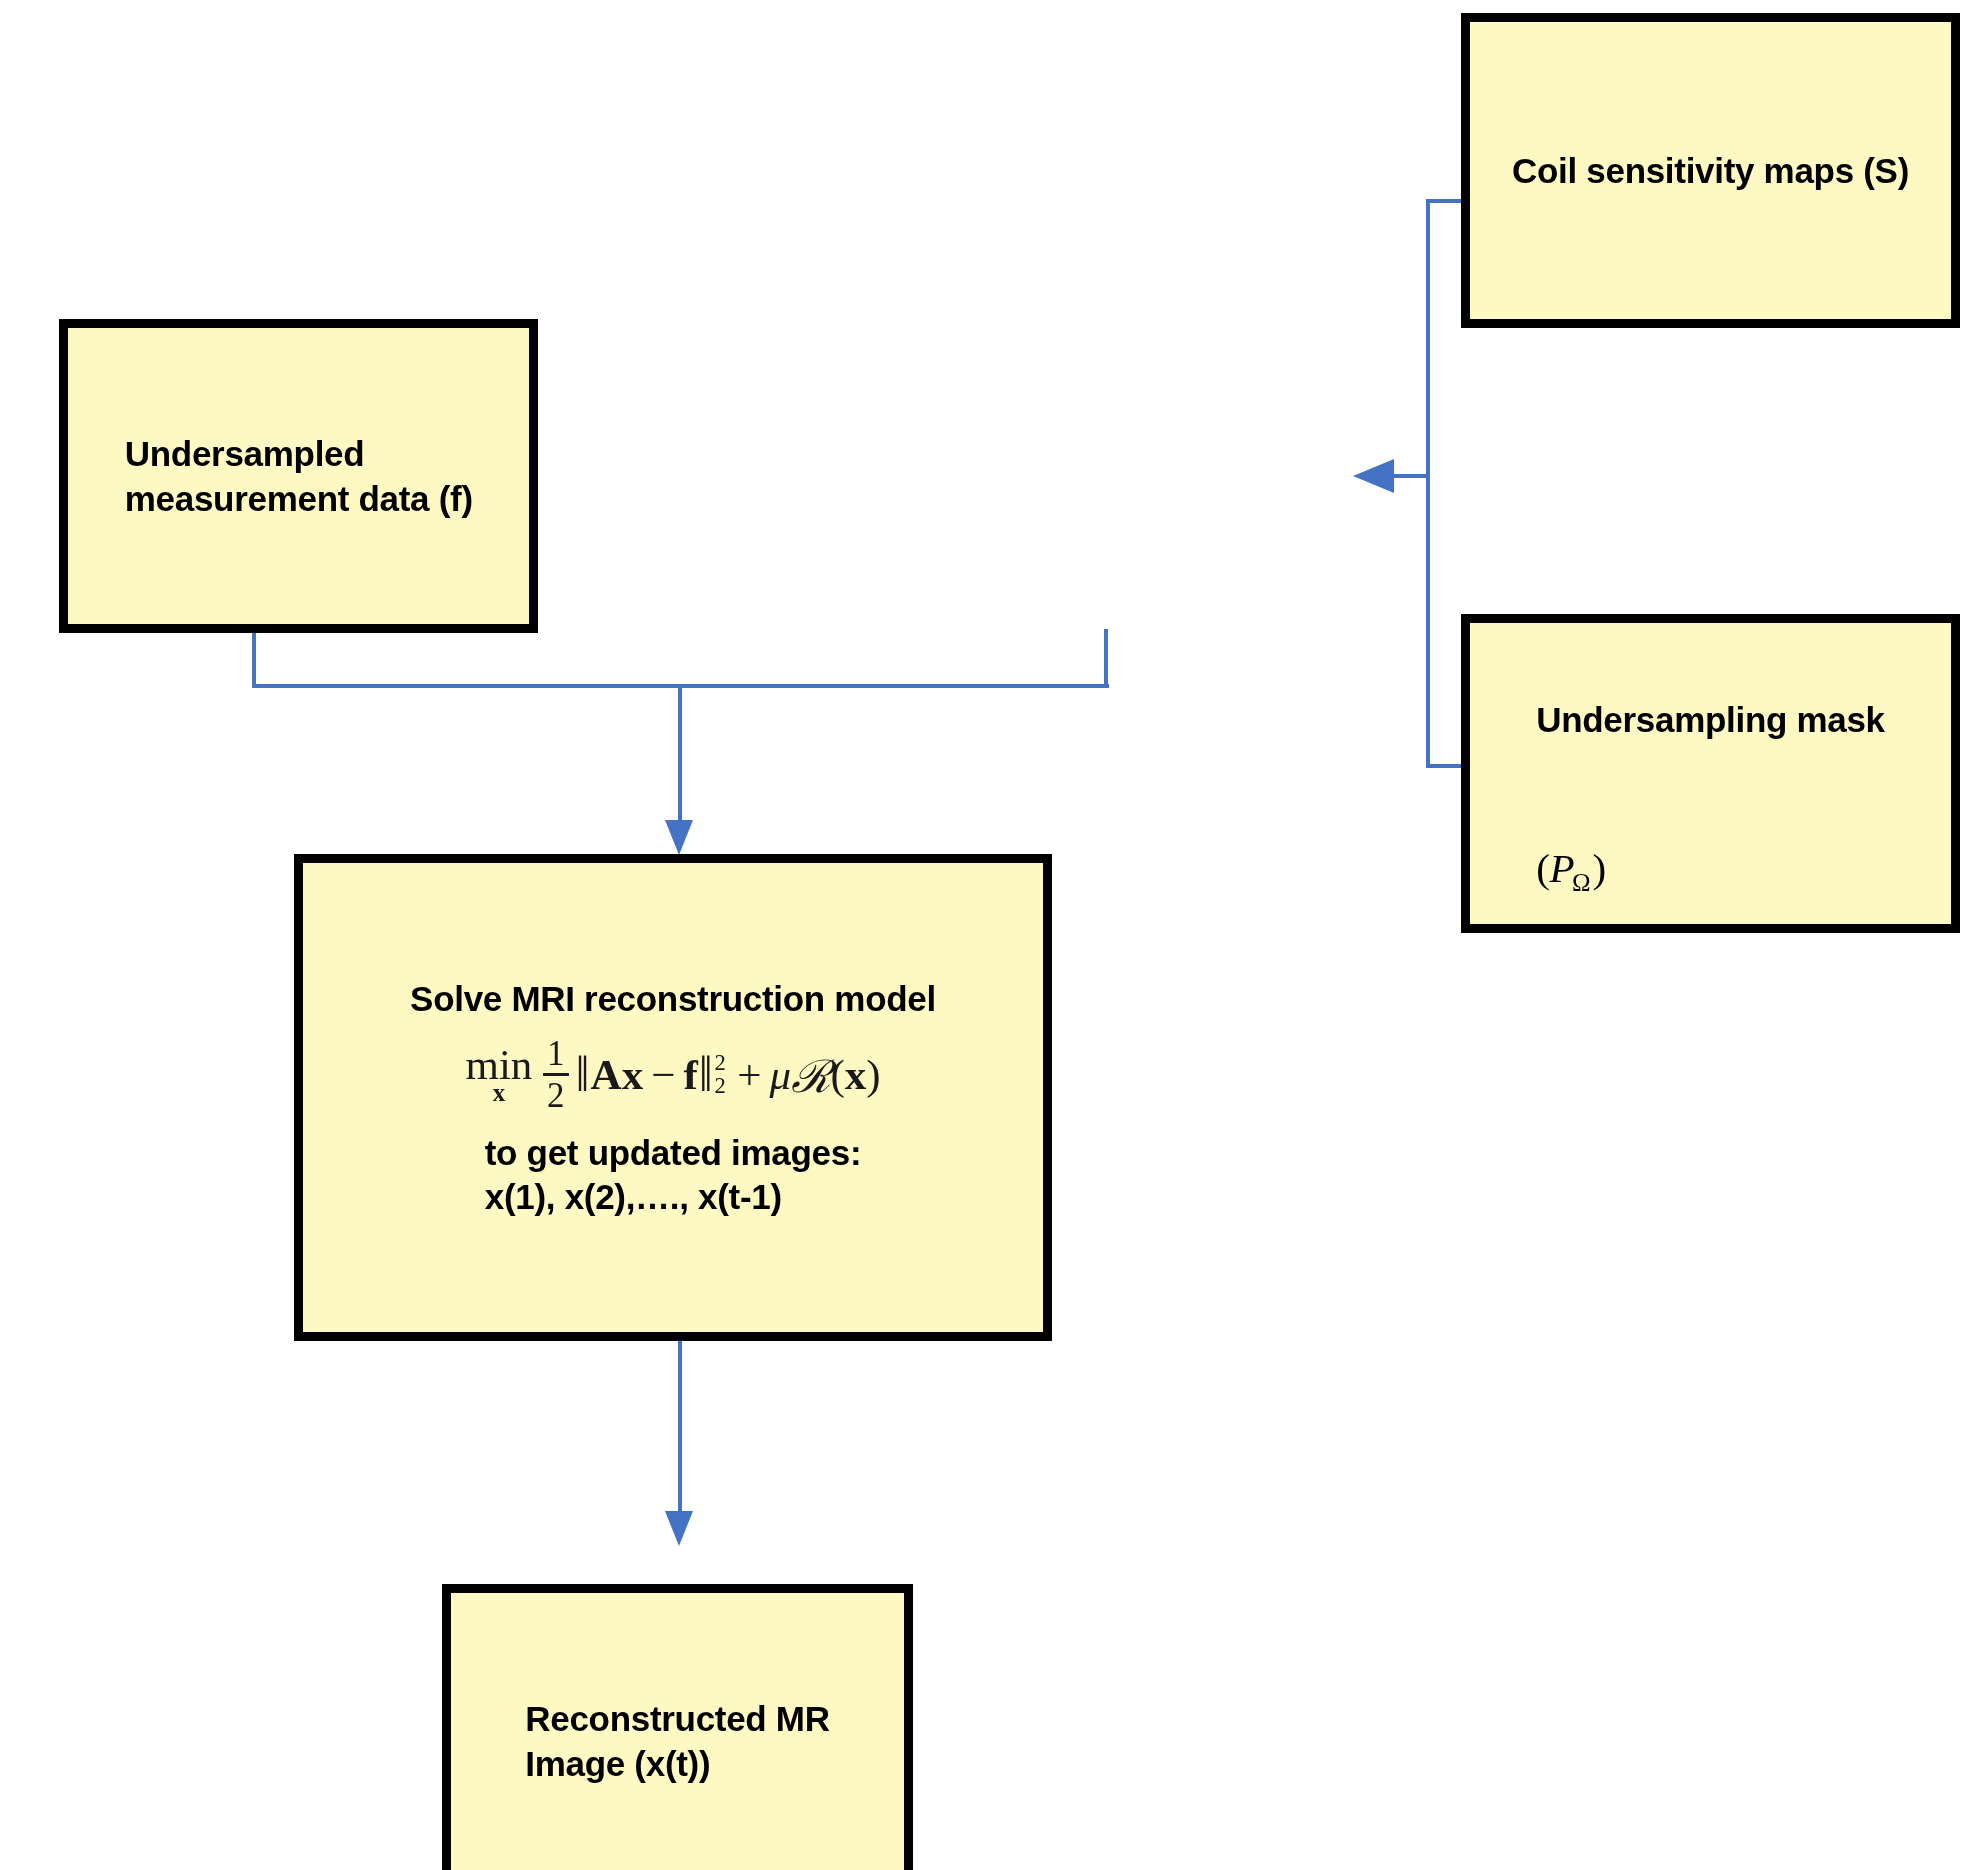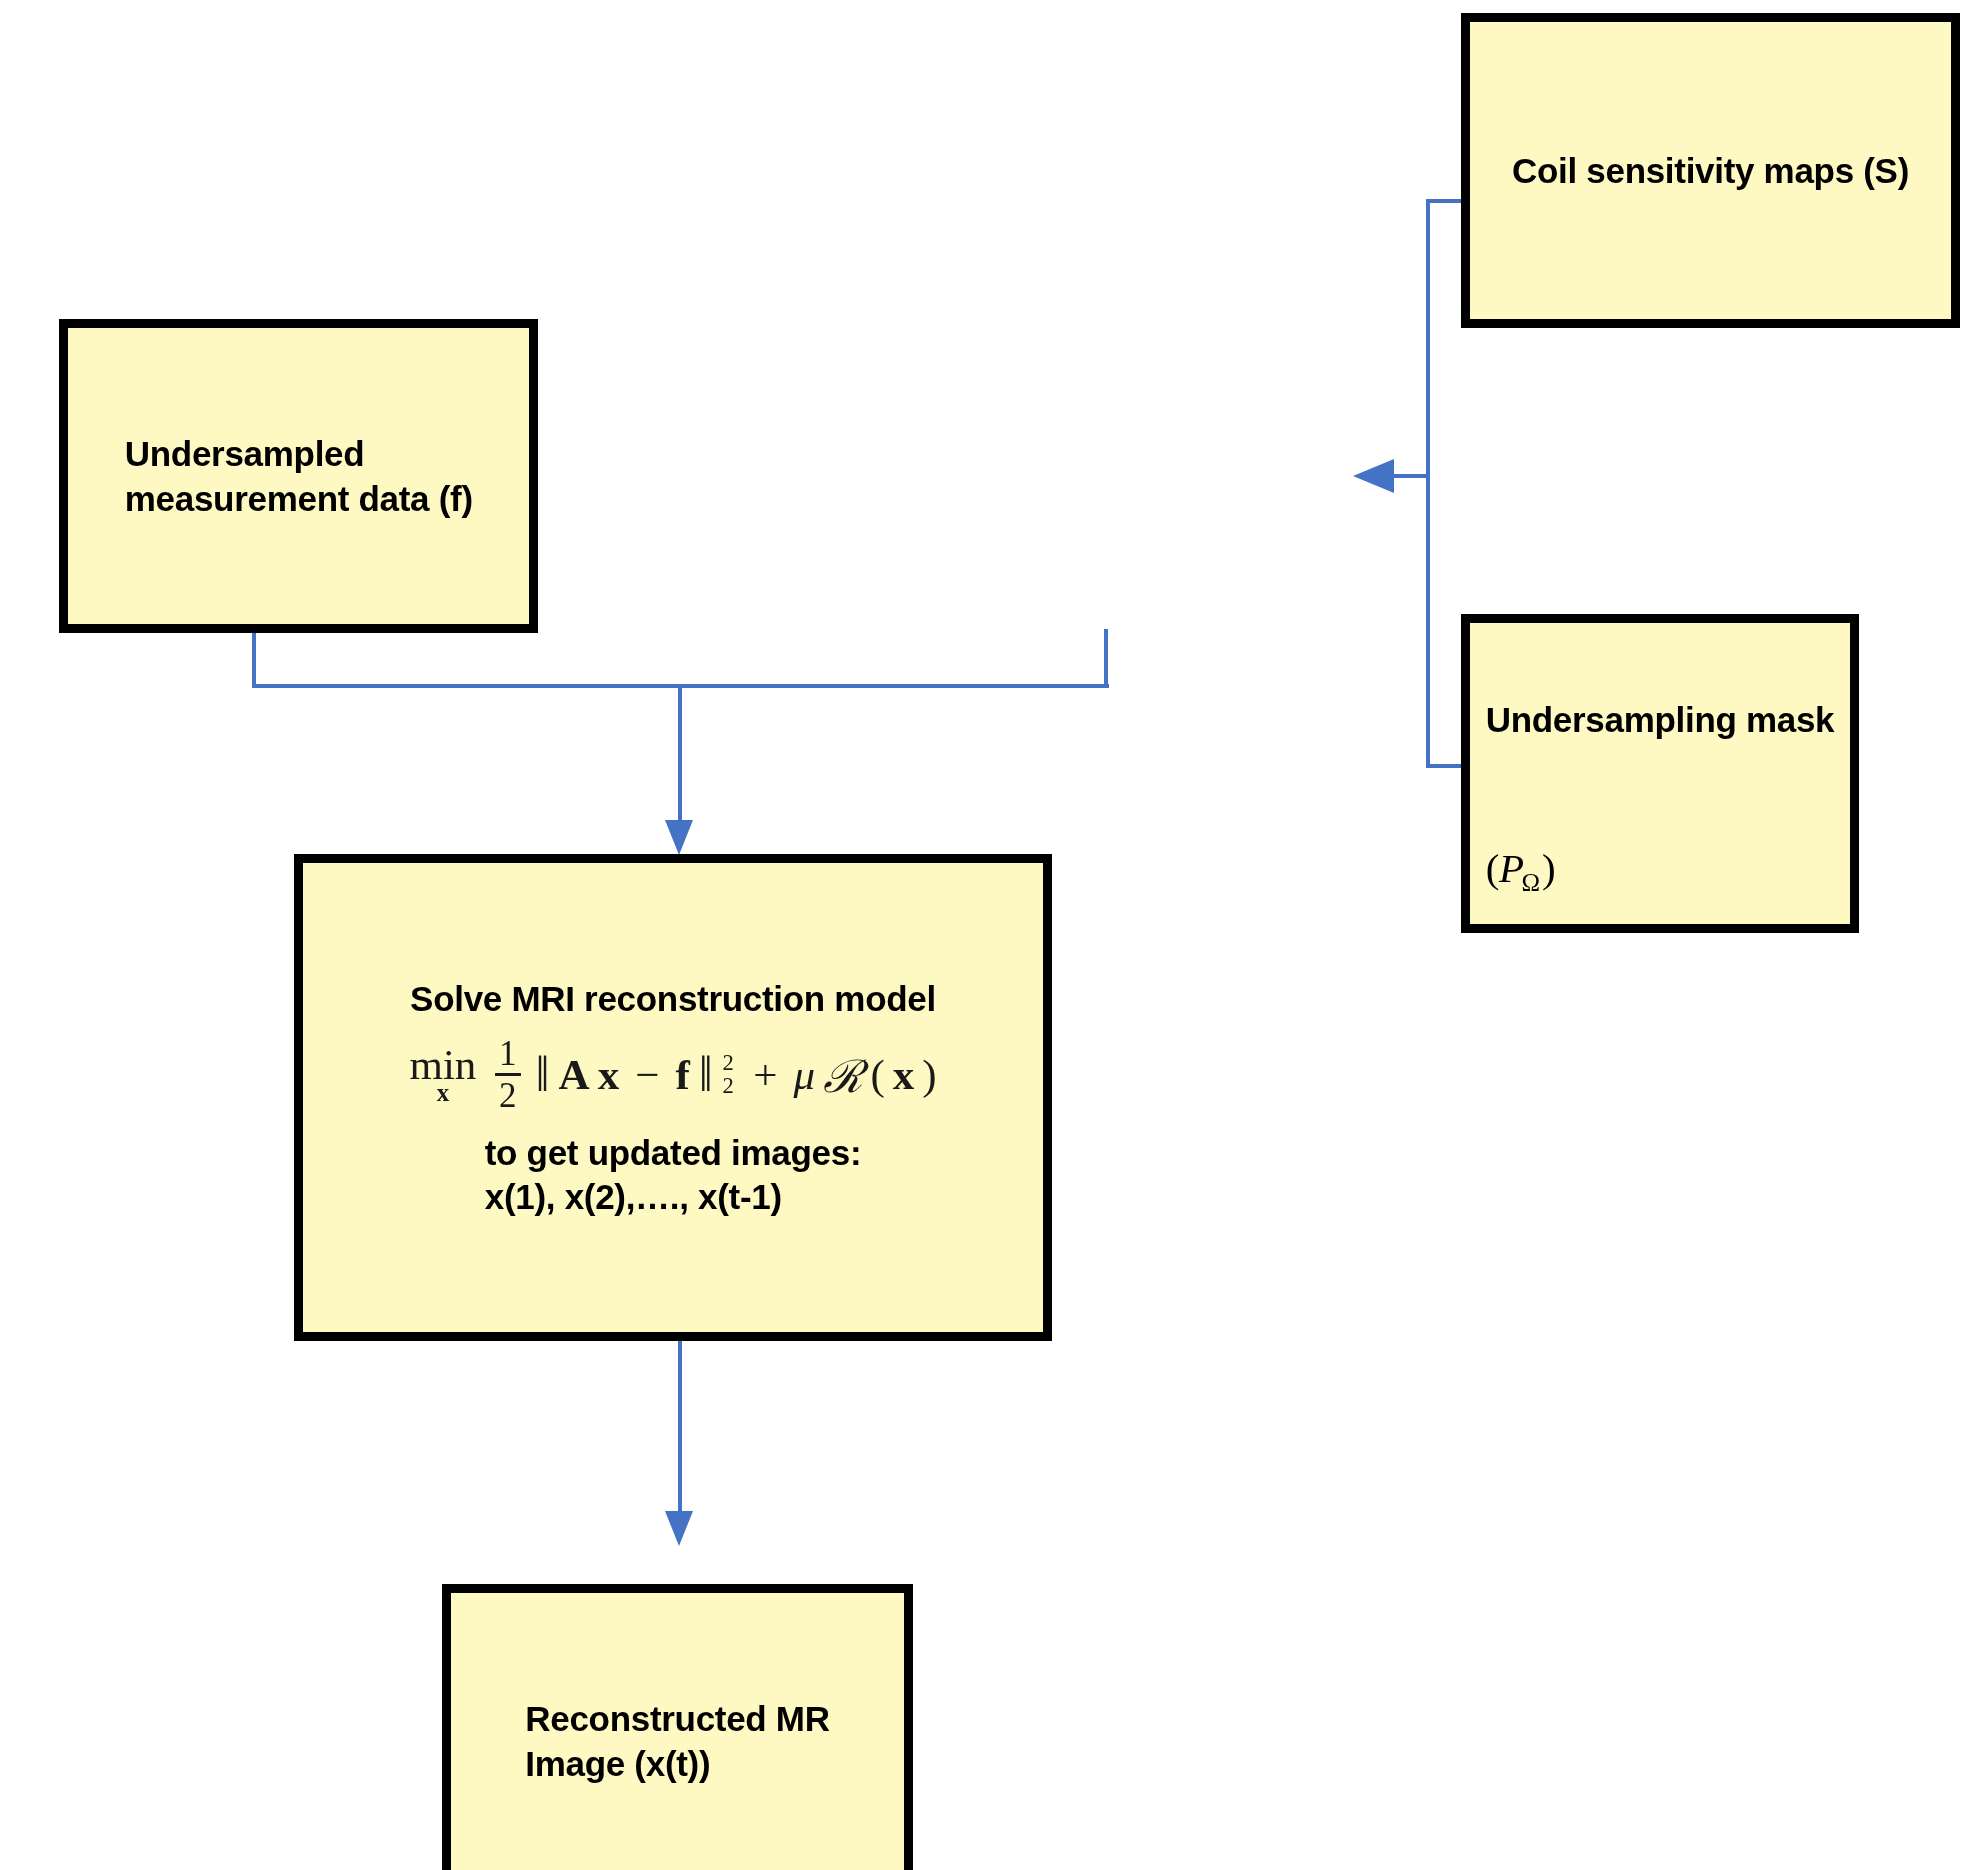--- a/index.html
+++ b/index.html
@@ -30,21 +30,21 @@
   .box-label {
     font-size: 35px;
     line-height: 1.30;
     letter-spacing: -0.3px;
     padding: 0 10.2px;
     white-space: pre-line;
   }
 
   
   #box-coil      { left: 1461px; top: 13px;   width: 499px; height: 315px; }
-  #box-mask      { left: 1461px; top: 614px; width: 398px; height: 319px; }
+  #box-mask      { left: 1461px; top: 614px; width: 499px; height: 319px; }
   #box-data      { left: 11.3px;   top: 319px;  width: 479px; height: 314px; margin-left: 48px; }
   #box-forward   { left: 860px; top: 319px;  width: 492px; height: 314px; }
   #box-solve     { left: 294px;  top: 854px; width: 758px;height: 487px; }
   #box-recon     { left: 442px;  top: 1544px; width: 471px; height: 314px; margin-top: 40px; }
 
   
   .solve-stack {
     display: flex;
     flex-direction: column;
     align-items: center;
@@ -64,21 +64,20 @@
   .formula {
     font-family: "Liberation Serif", "DejaVu Serif", serif;
     font-weight: normal;
     font-size: 43px;
     color: #1a1a1a;
     display: inline-flex;
     align-items: center;
     justify-content: center;
     margin: 12.4px 0 14.7px 0;
     white-space: nowrap;
-    gap: 8px;
   }
   .op-minsub {
     display: inline-flex;
     flex-direction: column;
     align-items: center;
     line-height: 0.92;
     margin-right: 8px;
   }
   .op-minsub .op-main { font-size: 43px; }
   .op-minsub .op-sub  { font-size: 25px; font-weight: bold; margin-top: -3.4px; }

